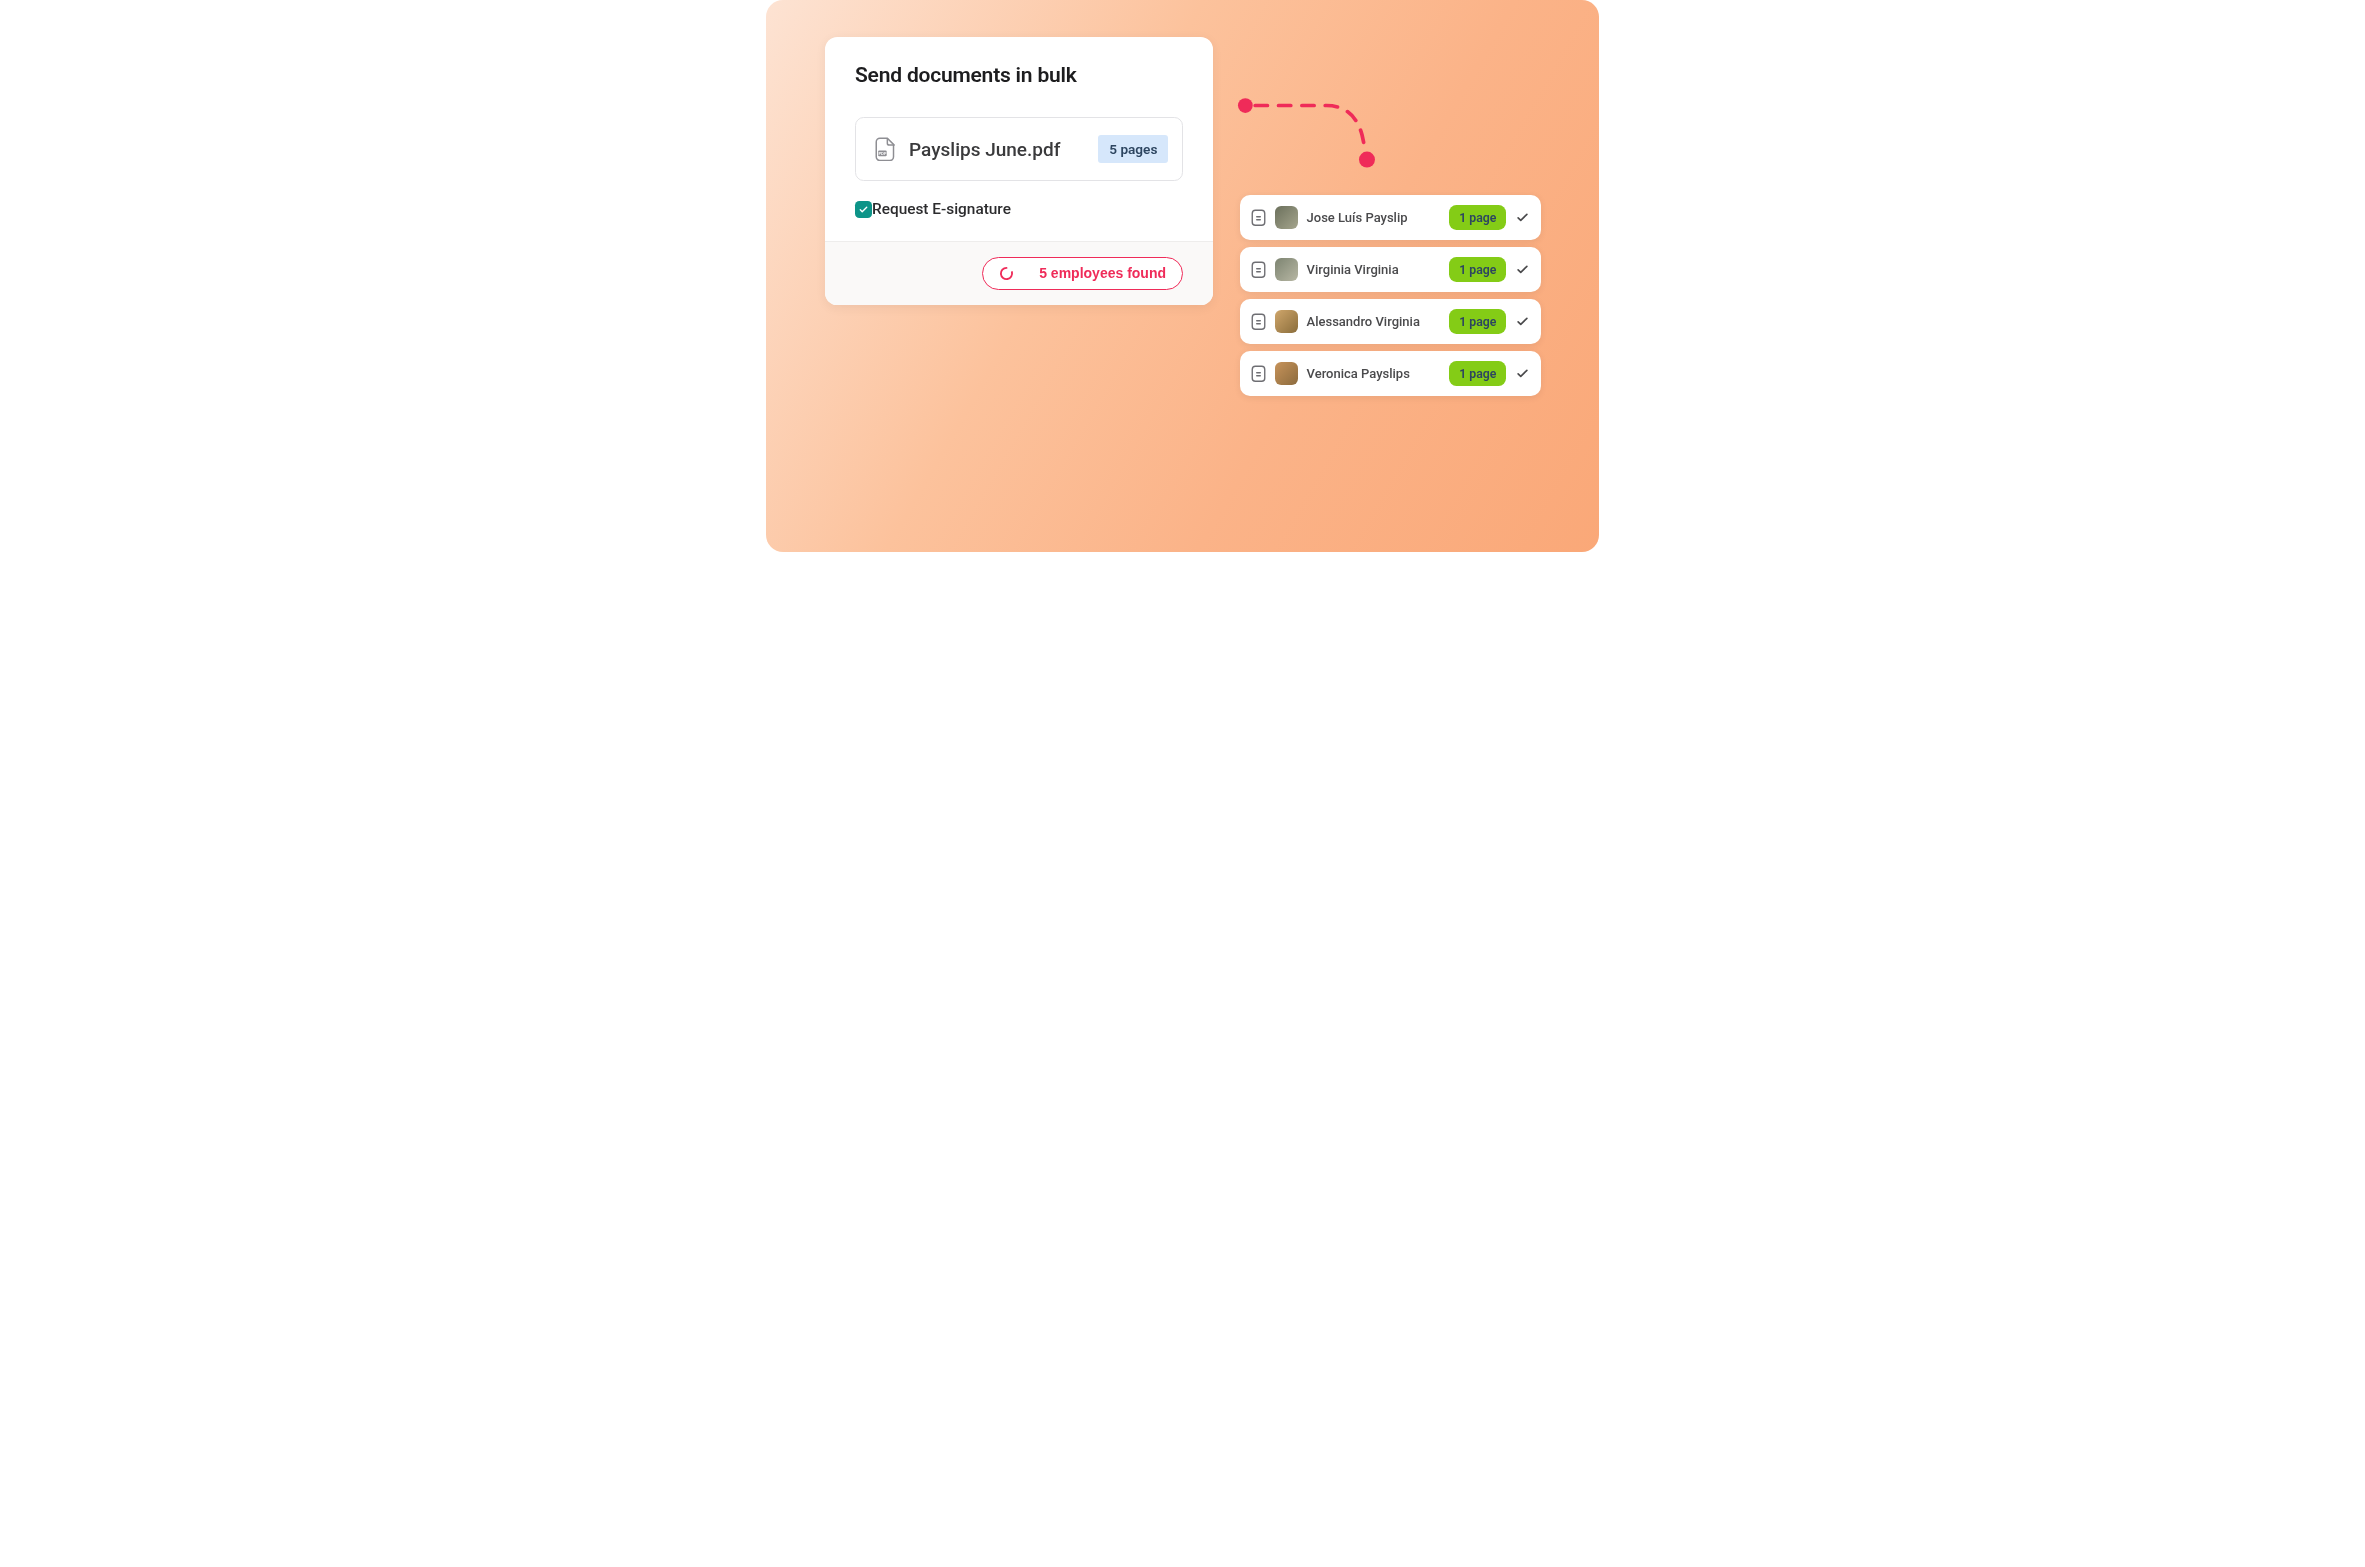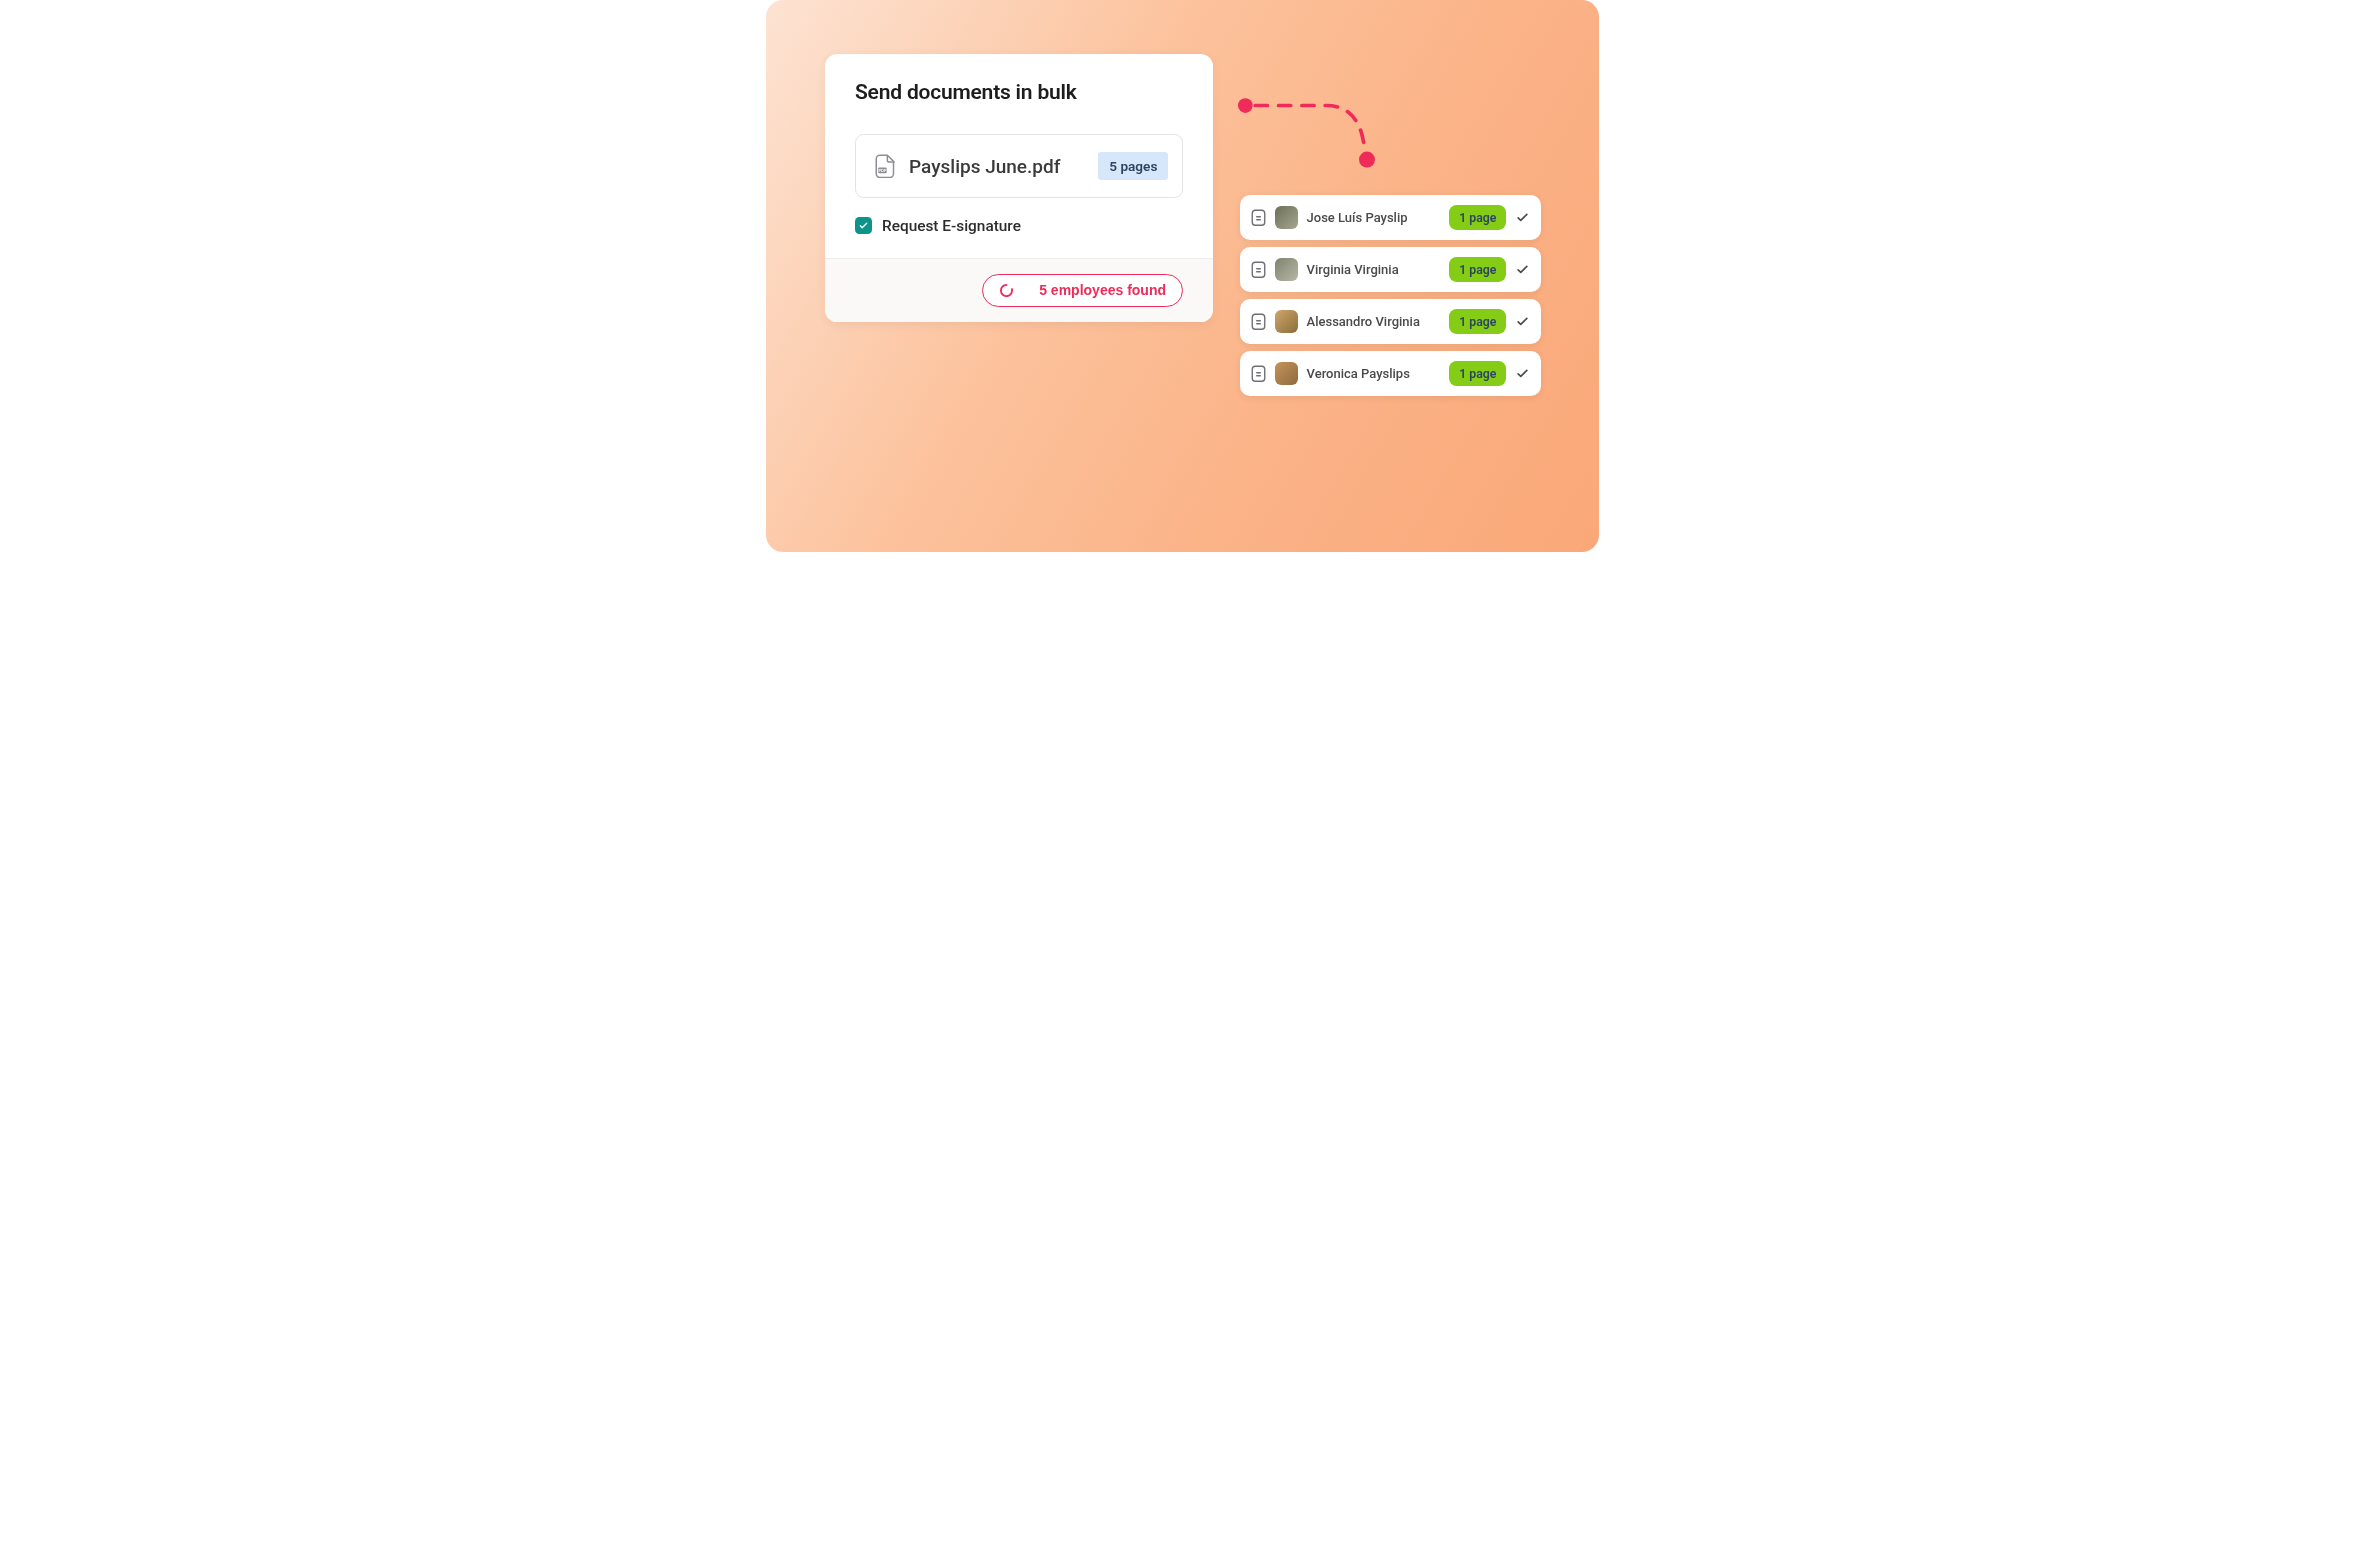--- a/index.html
+++ b/index.html
@@ -17,21 +17,21 @@
     background: linear-gradient(120deg, #fde3d3 0%, #fcc29c 38%, #fbb388 65%, #faa878 100%);
     border-radius: 17px;
     position: relative;
     overflow: hidden;
   }
 
   
   .card {
     position: absolute;
     left: 59px;
-    top: 54px;
+    top: 37px;
     width: 388px;
     background: #ffffff;
     border-radius: 12.3px;
     box-shadow: 0 2.5px 11px rgba(0,0,0,0.06);
   }
   .card-body {
     padding: 26px 30px 17px 30px;
   }
   .card-title {
     font-size: 21px;
@@ -61,22 +61,21 @@
     background: #d6e7fb;
     color: #2d4560;
     font-size: 13.6px;
     font-weight: 600;
     padding: 6.2px 11px;
     border-radius: 3px;
   }
   .check-row {
     margin-top: 18.5px;
     display: flex;
-    align-items: flex-start;
-    gap: 10px;
+    align-items: flex-end;
     padding-bottom: 6.2px;
   }
   .checkbox {
     width: 17px; height: 17px;
     background: #0d9488;
     border-radius: 4.3px;
     display: flex; align-items: center; justify-content: center;
     flex: 0 0 auto;
   }
   .check-label {

